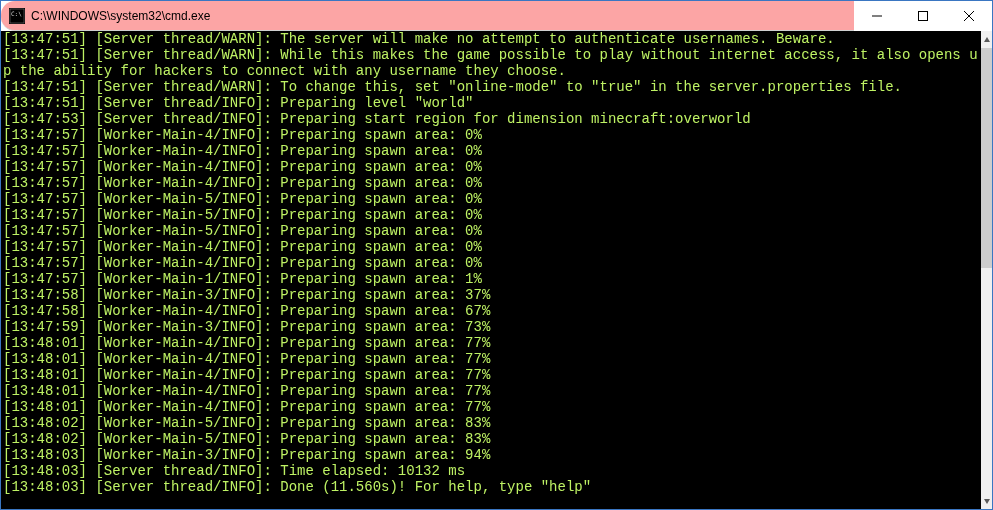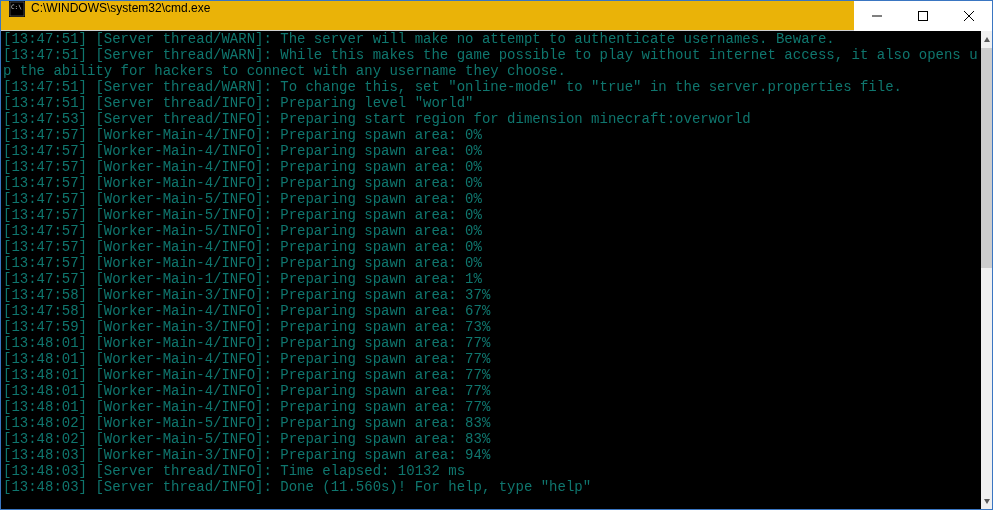--- a/index.html
+++ b/index.html
@@ -1,26 +1,26 @@
 <!DOCTYPE html>
 <html><head>
 <meta charset="utf-8">
 <style>
   * { margin: 0; padding: 0; box-sizing: border-box; }
   html, body { width: 993px; height: 510px; font-family: "Segoe UI", Tahoma, sans-serif; background: #fff; overflow: hidden; }
   .window { width: 993px; height: 510px; border: 1px solid #3a76c2; display: flex; flex-direction: column; background: #fff; }
-  .titlebar { height: 30px; background: #eab308; display: flex; border-bottom: 1px solid #d0d0d0; }
+  .titlebar { height: 30px; background: #fca5a5; display: flex; align-items: center; border-bottom: 1px solid #d0d0d0; border-radius: 14px; }
   .titlebar .icon { width: 16px; height: 16px; margin: 0 6px 0 8px; display: flex; align-items: center; justify-content: center; }
   .titlebar .icon svg { width: 16px; height: 16px; }
   .titlebar .title { font-size: 12px; color: #000; flex: 0 0 auto; }
   .titlebar .spacer { flex: 1 1 auto; }
   .winbtn { width: 46px; height: 30px; display: flex; align-items: center; justify-content: center; background: #fff; }
   .winbtn svg { width: 10px; height: 10px; stroke: #000; stroke-width: 1; fill: none; }
   .client { flex: 1 1 auto; display: flex; min-height: 0; }
-  .console { flex: 1 1 auto; background: #000; color: #0f766e; font-family: "NSimSun","SimSun","Courier New",monospace; font-size: 14px; line-height: 16px; padding: 0 2px 2px 2px; overflow: hidden; white-space: pre-wrap; word-break: break-all; letter-spacing: 0; }
+  .console { flex: 1 1 auto; background: #000; color: #bef264; font-family: "NSimSun","SimSun","Courier New",monospace; font-size: 14px; line-height: 16px; padding: 0 2px 2px 2px; overflow: hidden; white-space: pre-wrap; word-break: break-all; letter-spacing: 0; }
   .scrollbar { width: 17px; background: #f0f0f0; display: flex; flex-direction: column; }
   .sbtn { height: 17px; background: #f0f0f0; display: flex; align-items: center; justify-content: center; }
   .sbtn svg { width: 8px; height: 8px; fill: #5a5a5a; }
   .strack { flex: 1 1 auto; background: #f0f0f0; position: relative; }
   .sthumb { position: absolute; left: 0; right: 0; top: 0; height: 220px; background: #cdcdcd; }
   .logline { display: block; }
 </style>
 </head>
 <body>
 

